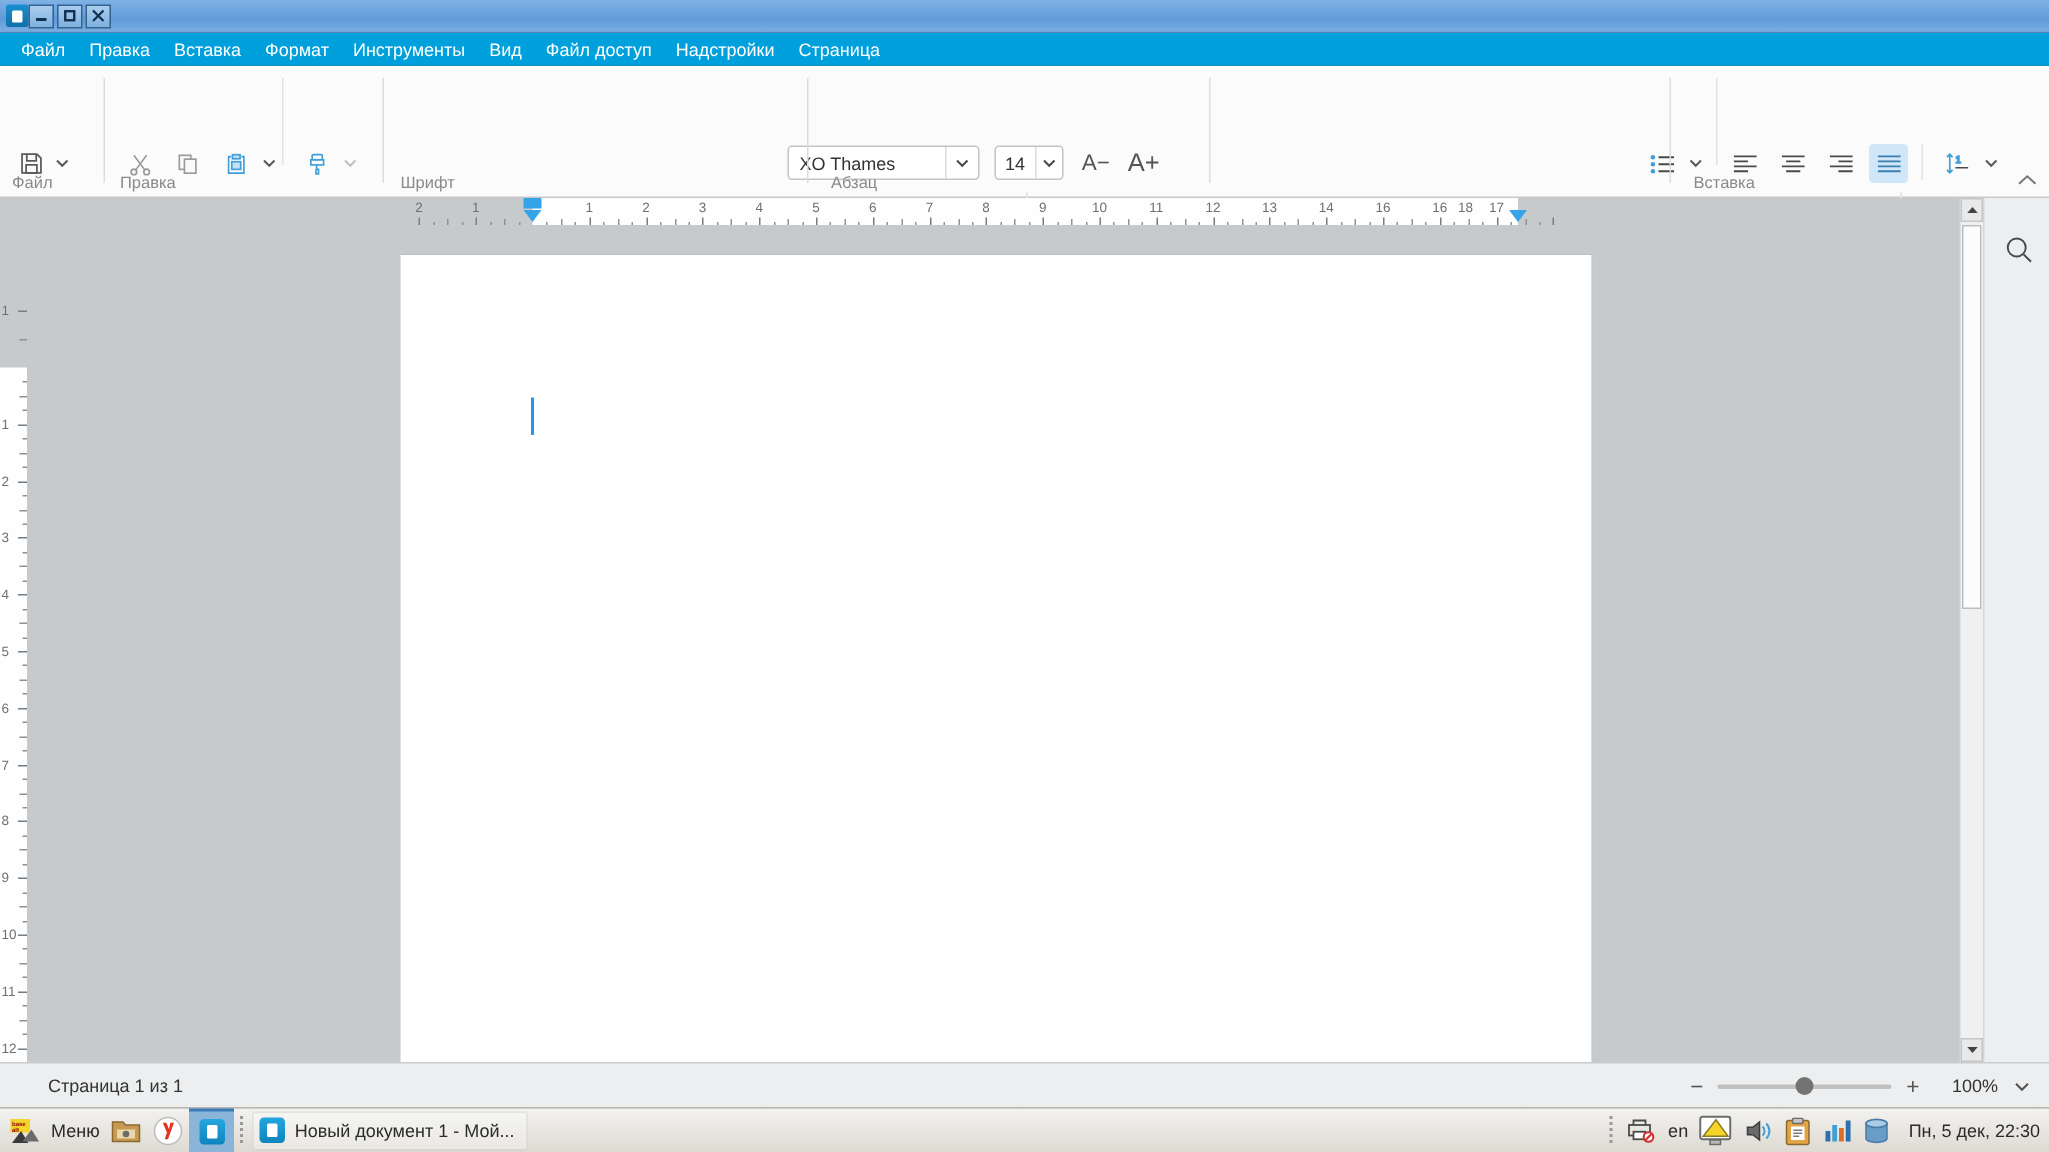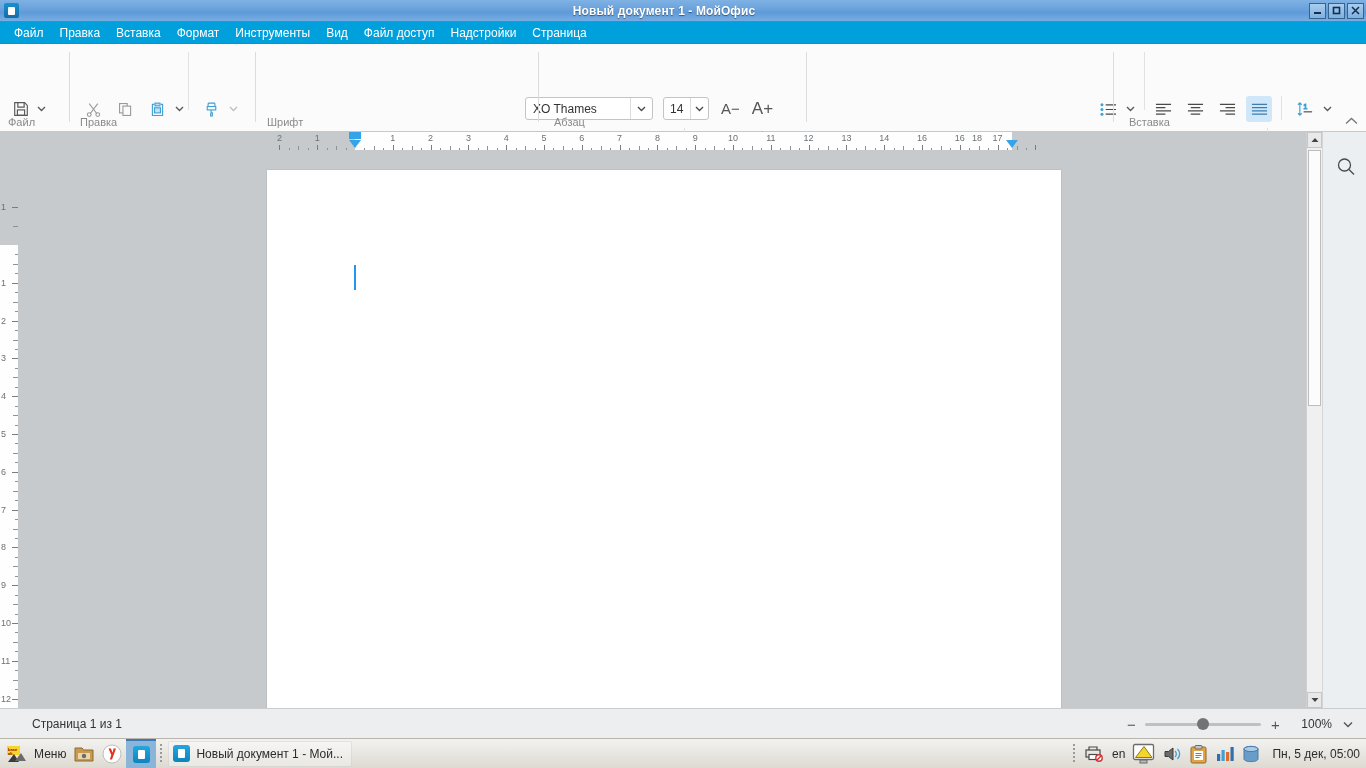--- a/index.html
+++ b/index.html
@@ -237,21 +237,20 @@
   }
   .app-icon .g{width:7px;height:9px;background:#fff;border-radius:1px;}
 </style>
 </head>
 <body>
 
 <div id="titlebar">
   <div id="title-icon">
       <div class="g"></div>
     </div>
-  <div id="title-text">Новый документ 1 - МойОфис</div>
   <div class="winbtn">
     <svg width="9" height="9" viewBox="0 0 9 9">
         <rect x="1" y="6" width="7" height="2" fill="#10304f"></rect>
       </svg>
   </div>
   <div class="winbtn">
     <svg width="9" height="9" viewBox="0 0 9 9">
         <rect x="1.5" y="1.5" width="6" height="6" fill="none" stroke="#10304f" stroke-width="1.6"></rect>
       </svg>
   </div>
@@ -824,15 +823,15 @@
         <rect x="15.5" y="2" width="3.2" height="14" fill="#2e6fae"></rect>
       </svg>
     </div>
     <div class="tray-icon">
       <svg width="20" height="19" viewBox="0 0 20 19">
         <ellipse cx="10" cy="4" rx="7" ry="2.6" fill="#8fb6d8" stroke="#4a7ba8" stroke-width="1"></ellipse>
         <path d="M3 4v10c0 1.5 3.2 2.6 7 2.6s7-1.1 7-2.6V4" fill="#6a9cc8" stroke="#4a7ba8" stroke-width="1"></path>
         <ellipse cx="10" cy="4" rx="7" ry="2.6" fill="#a9cbe6" stroke="#4a7ba8" stroke-width="1"></ellipse>
       </svg>
     </div>
-    <div id="clock">Пн, 5 дек, 05:00</div>
+    <div id="clock">Пн, 5 дек, 22:30</div>
   </div>
 </div>
 
 </body></html>

